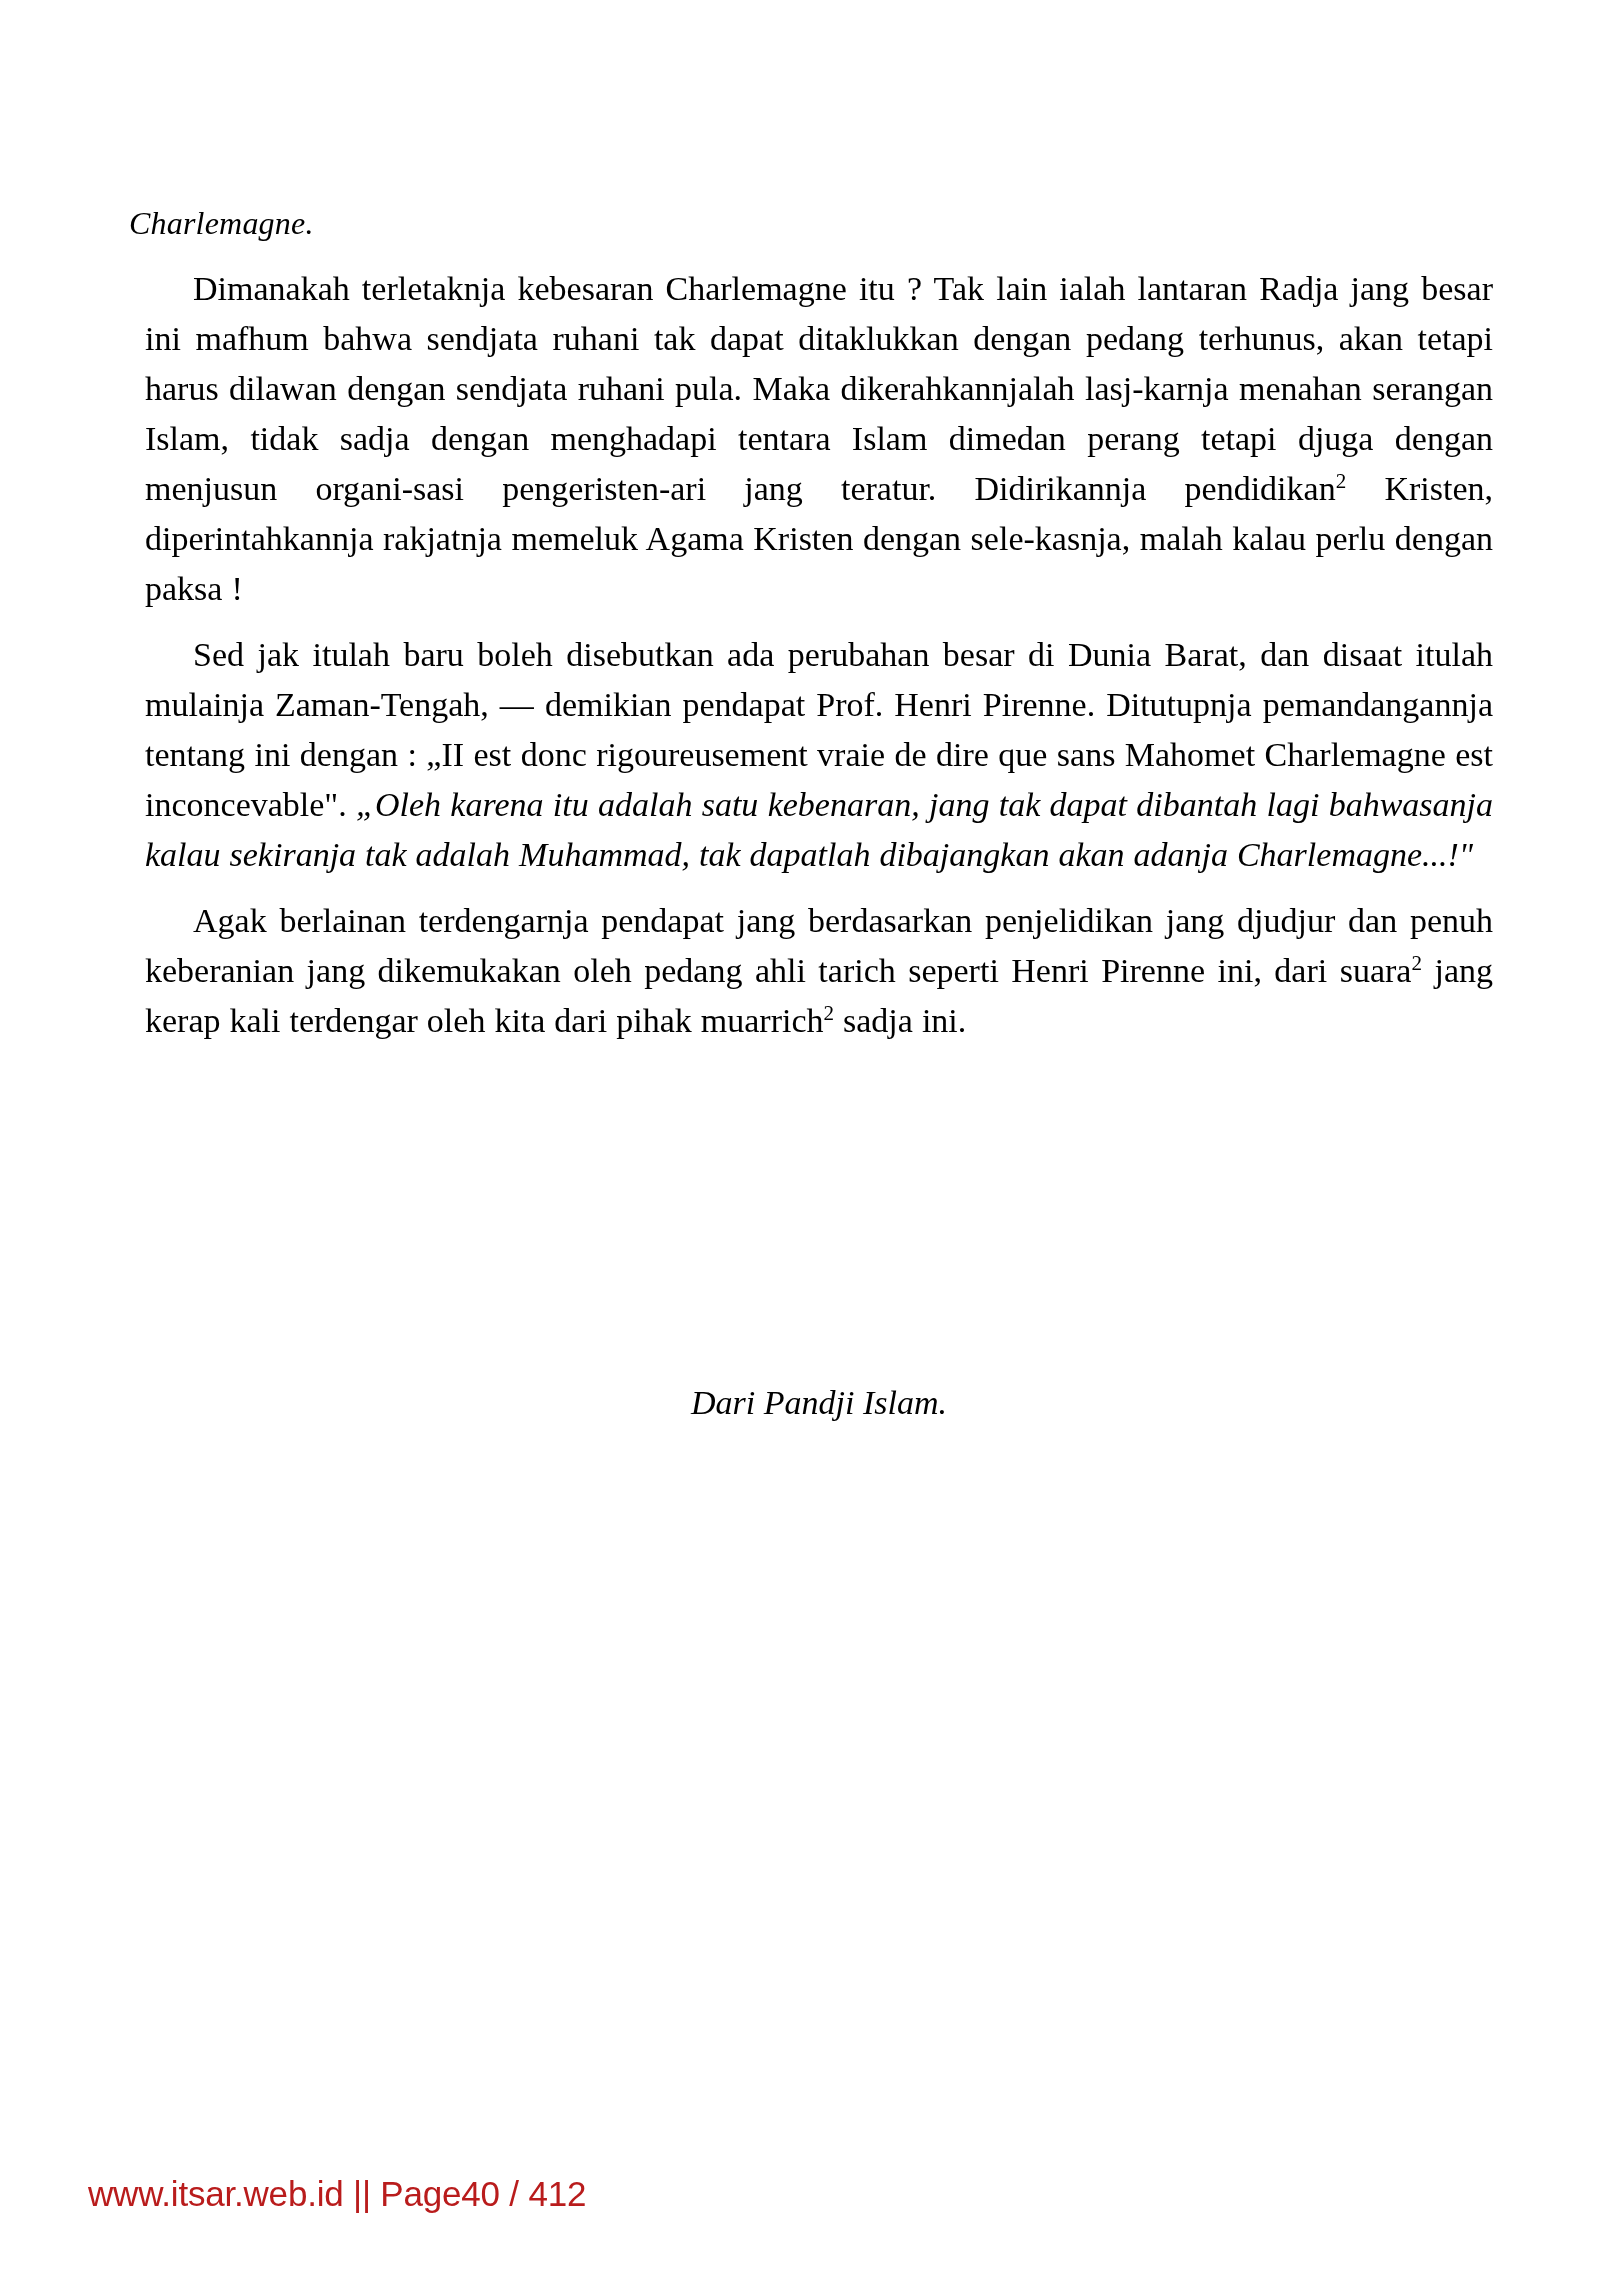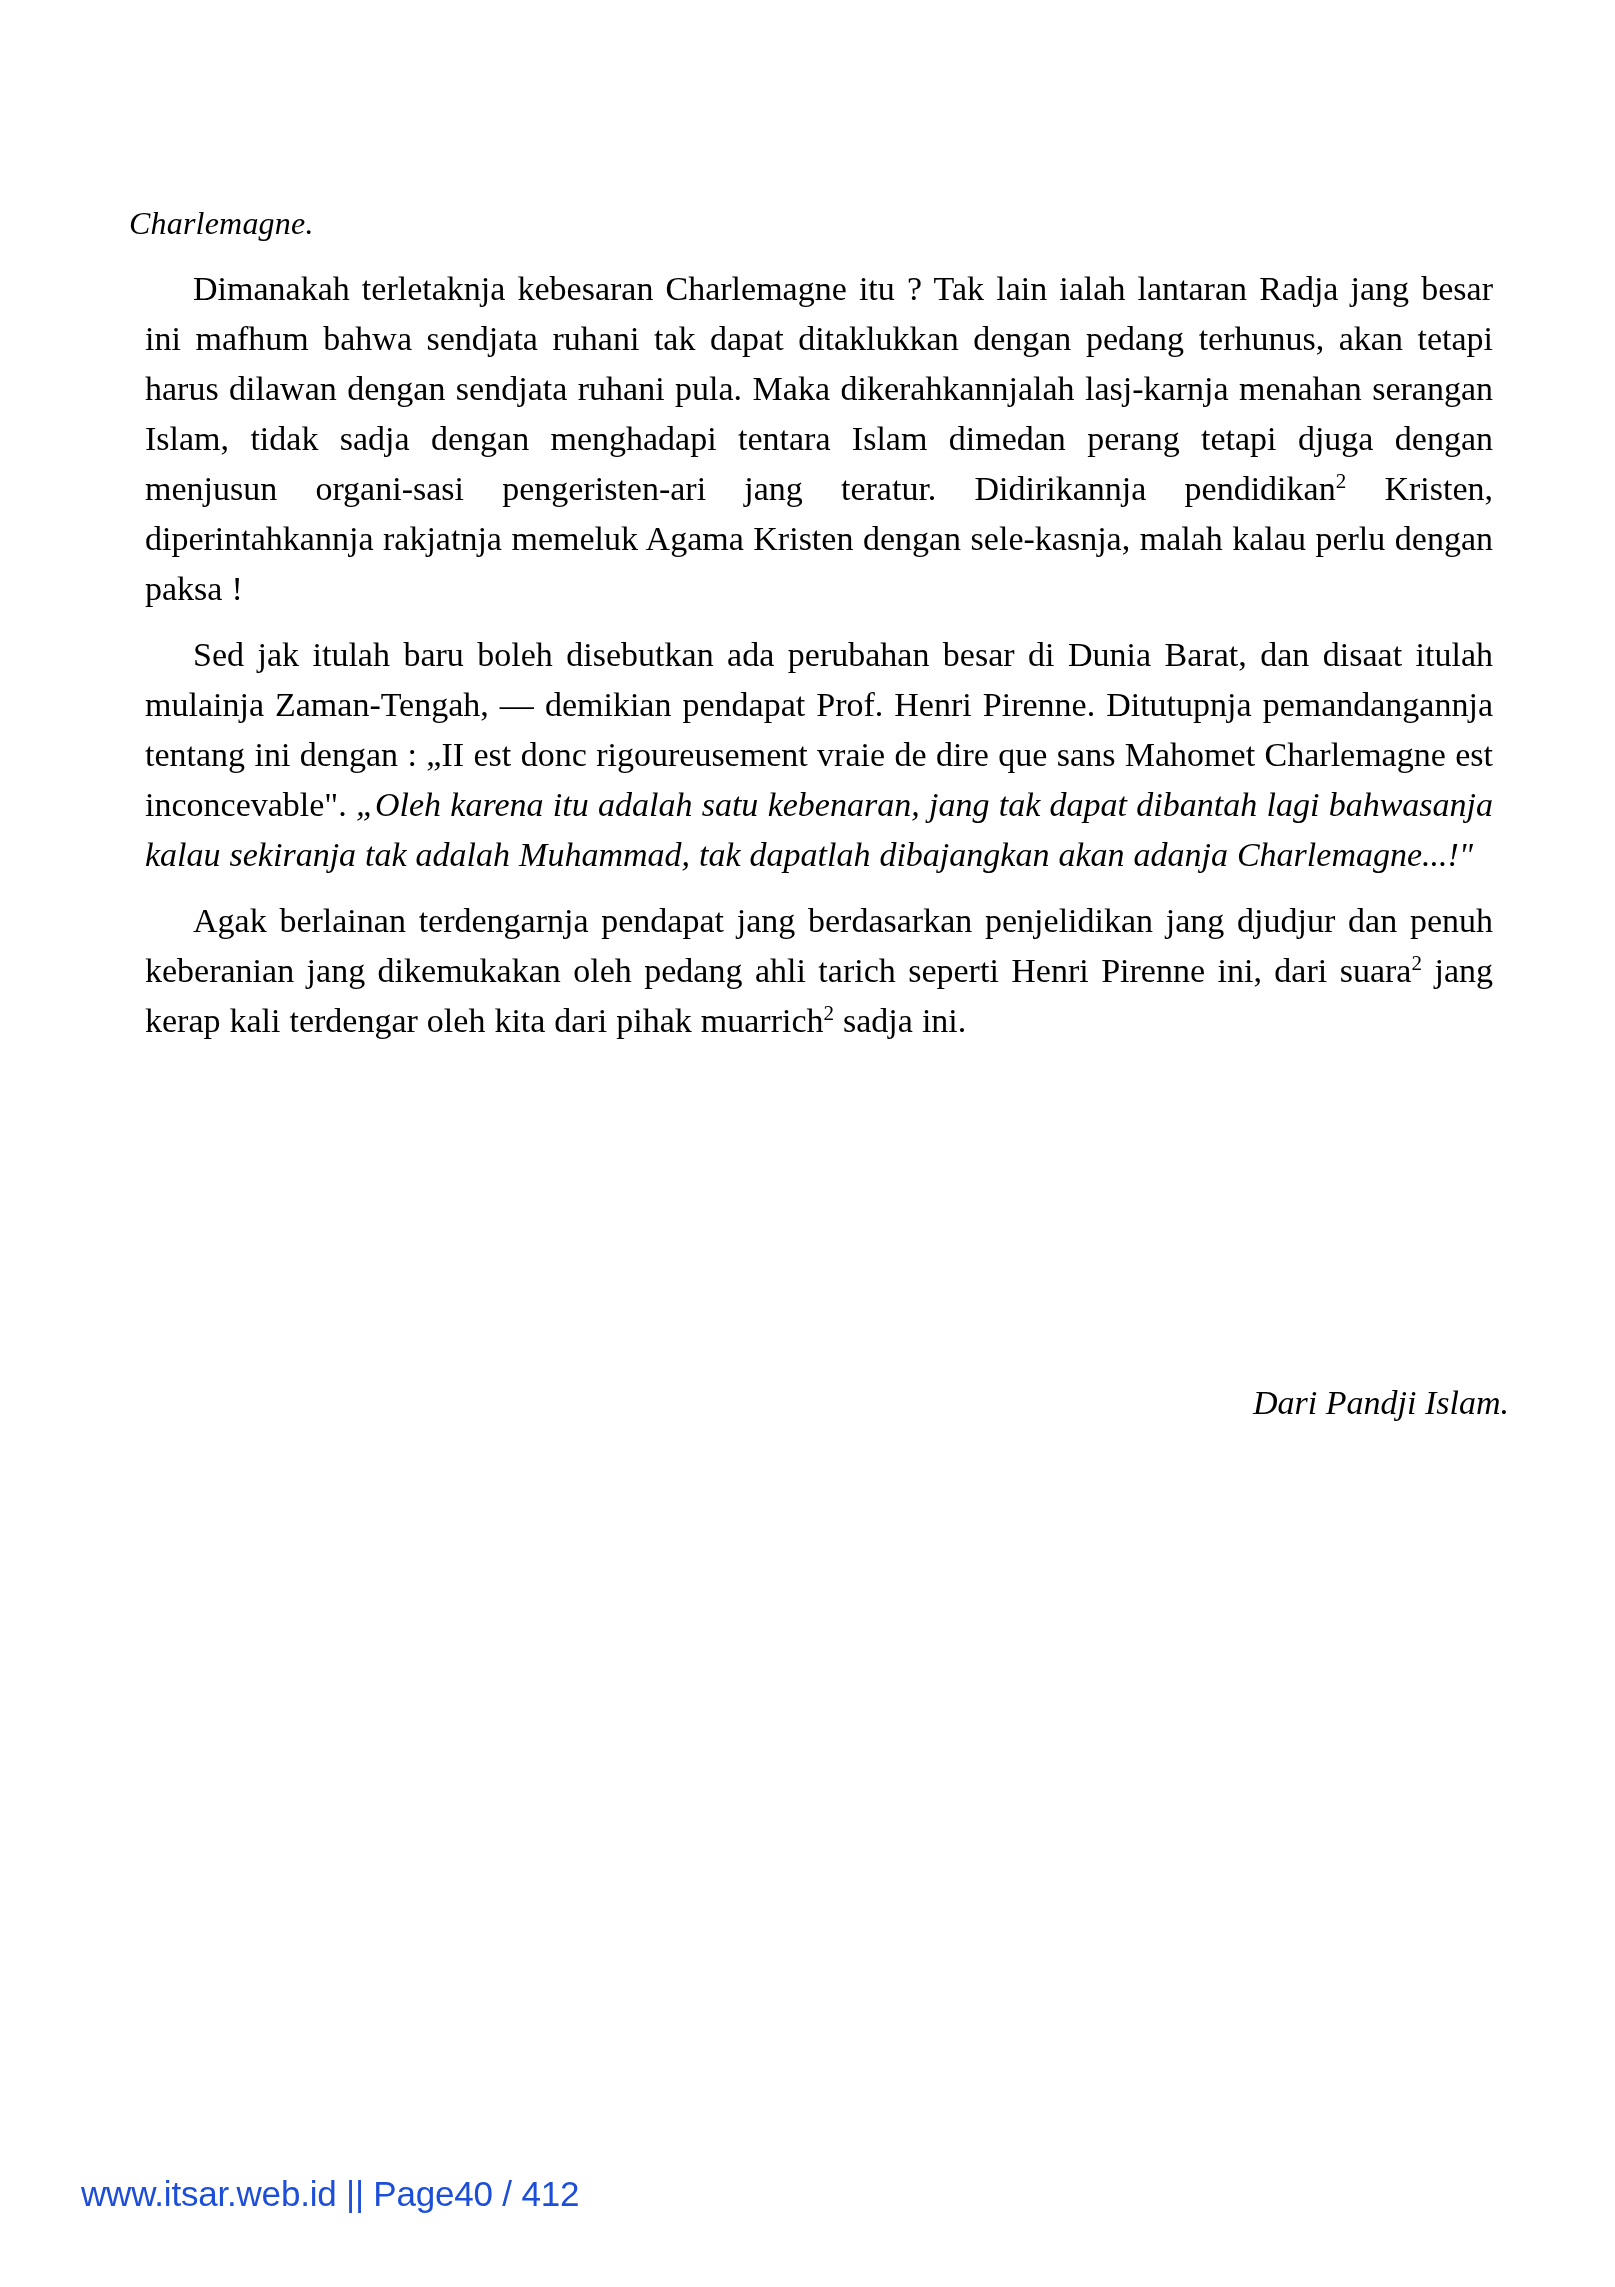--- a/index.html
+++ b/index.html
@@ -50,32 +50,32 @@
   .sup {
     font-size: 0.62em;
     vertical-align: super;
     line-height: 0;
   }
   .signature {
     position: absolute;
     left: 129px;
     top: 1380px;
     width: 1380px;
-    text-align: right;
+    text-align: center;
     font-style: italic;
     font-size: 34px;
     line-height: 46px;
   }
   .footer {
     position: absolute;
-    left: 81px;
+    left: 88px;
     top: 2174px;
     font-family: "Liberation Sans", "DejaVu Sans", sans-serif;
     font-size: 35px;
-    color: #1d4ed8;
+    color: #b91c1c;
     letter-spacing: -0.2px;
   }
   .footer .page-num {
     font-family: "Liberation Sans", "DejaVu Sans", sans-serif;
   }
 </style>
 </head>
 <body>
 
 <div class="page">

